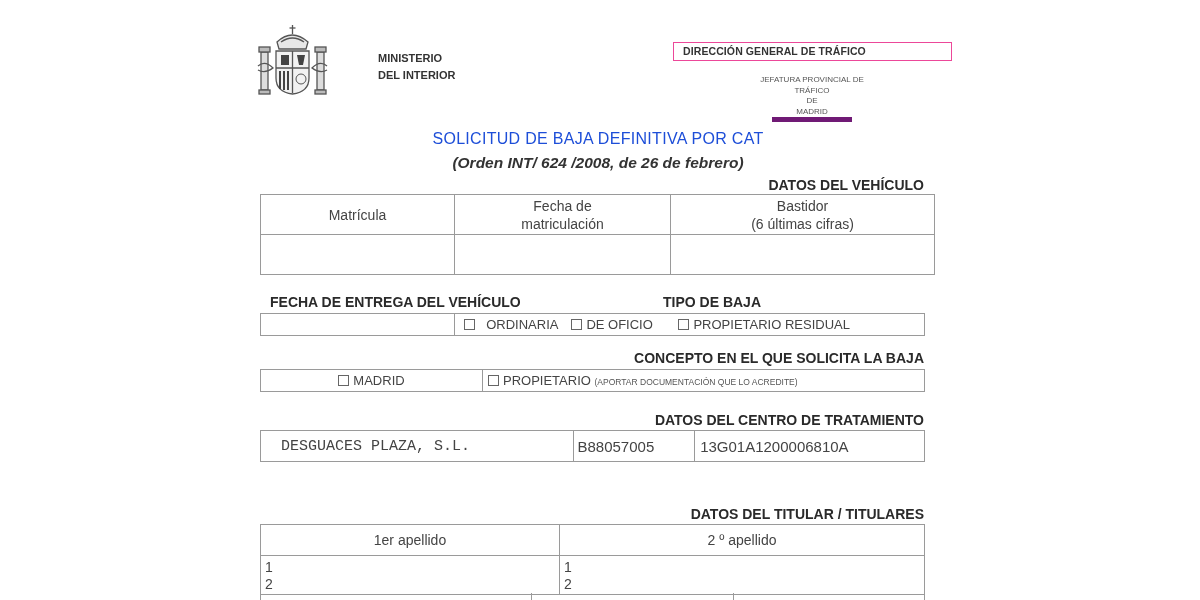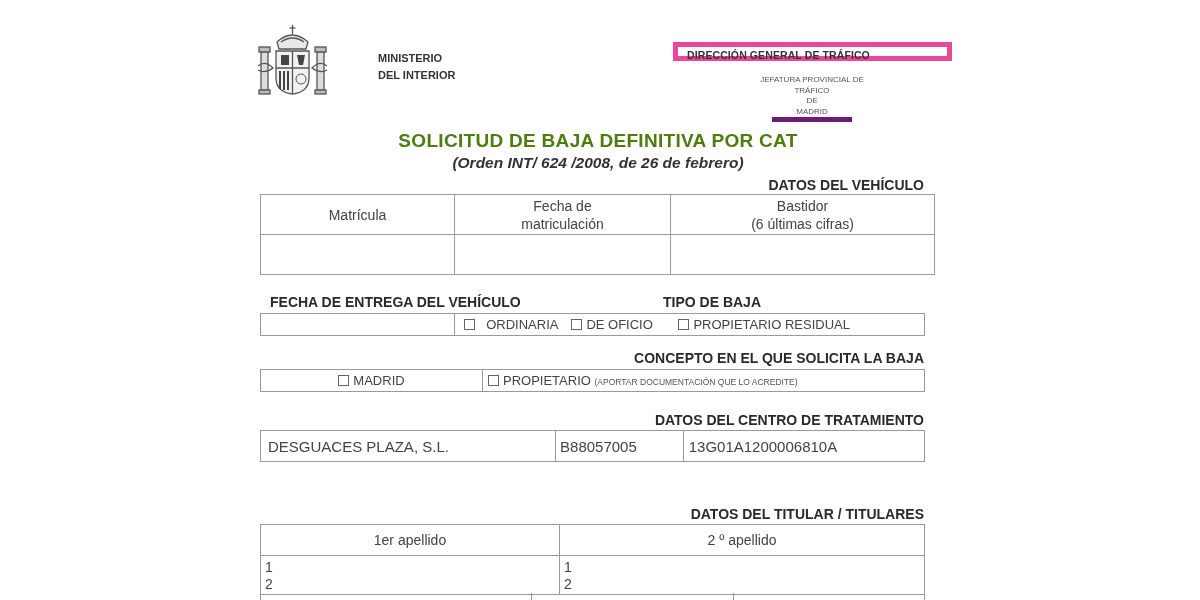--- a/index.html
+++ b/index.html
@@ -4,25 +4,25 @@
   <style>
     * { box-sizing: border-box; margin: 0; padding: 0; }
     html, body { width: 1200px; height: 600px; background: #ffffff; overflow: hidden; }
     body { position: relative; font-family: "Liberation Sans", sans-serif; color: #2a2a2a; }
 
     .abs { position: absolute; }
 
     
     .crest { left: 255px; top: 22px; width: 75px; height: 76px; }
     .ministry { left: 378px; top: 50px; font-size: 11px; font-weight: bold; line-height: 17px; color: #333; }
-    .dgt-box { left: 673px; top: 42px; width: 279px; height: 19px; border: 5px solid #ec4899; font-size: 10.5px; font-weight: bold; padding: 2px 0 0 9px; color: #333; letter-spacing: 0.1px; }
+    .dgt-box { left: 673px; top: 42px; width: 279px; height: 19px; border: 1px solid #ec4899; font-size: 10.5px; font-weight: bold; padding: 2px 0 0 9px; color: #333; letter-spacing: 0.1px; }
     .jefatura { left: 742px; top: 75px; width: 140px; text-align: center; font-size: 8px; line-height: 10.5px; color: #555; }
     .jefatura .ul { display: inline-block; border-bottom: 5px solid #701a75; width: 80px; }
 
-    .title { left: 250px; width: 696px; top: 130px; text-align: center; font-size: 19px; font-weight: bold; color: #4d7c0f; letter-spacing: 0.3px; }
+    .title { left: 250px; width: 696px; top: 130px; text-align: center; font-size: 16px; font-weight: normal; color: #1d4ed8; letter-spacing: 0.3px; }
     .subtitle { left: 250px; width: 696px; top: 154px; text-align: center; font-size: 15.5px; font-weight: bold; font-style: italic; color: #333; }
 
     .section-label { font-size: 14px; font-weight: bold; color: #2a2a2a; white-space: nowrap; }
 
     table.frm { position: absolute; border-collapse: collapse; font-size: 14px; color: #444; }
     table.frm td { border: 1px solid #9a9a9a; padding: 0; vertical-align: middle; }
     .cb { display: inline-block; width: 11px; height: 11px; border: 1px solid #666; vertical-align: -1px; margin-right: 4px; background: #fff; }
     .small-caps { font-size: 8.5px; color: #555; }
   </style>
 </head>
@@ -129,21 +129,21 @@
       <span class="small-caps">(APORTAR DOCUMENTACIÓN QUE LO ACREDITE)</span>
     </td>
   </tr>
 </tbody>
   </table>
 
 <div class="abs section-label" style="right:276px; top:412px;">DATOS DEL CENTRO DE TRATAMIENTO</div>
 <table class="frm" style="left:260px; top:430px; width:665px; font-size:15px;">
   <tbody>
   <tr style="height:31px;">
-    <td style="padding-left:7px;">DESGUACES PLAZA, S.L.</td>
+    <td style="padding-left:20px;font-family:Liberation Mono, monospace;">DESGUACES PLAZA, S.L.</td>
     <td style="padding-left:4px;">B88057005</td>
     <td style="padding-left:5px;">13G01A1200006810A</td>
   </tr>
 </tbody>
   </table>
 
 <div class="abs section-label" style="right:276px; top:506px;">DATOS DEL TITULAR / TITULARES</div>
 <table class="frm" style="left:260px; top:524px; width:665px; font-size:14px;">
   <tbody>
       <tr style="height:31px;">

